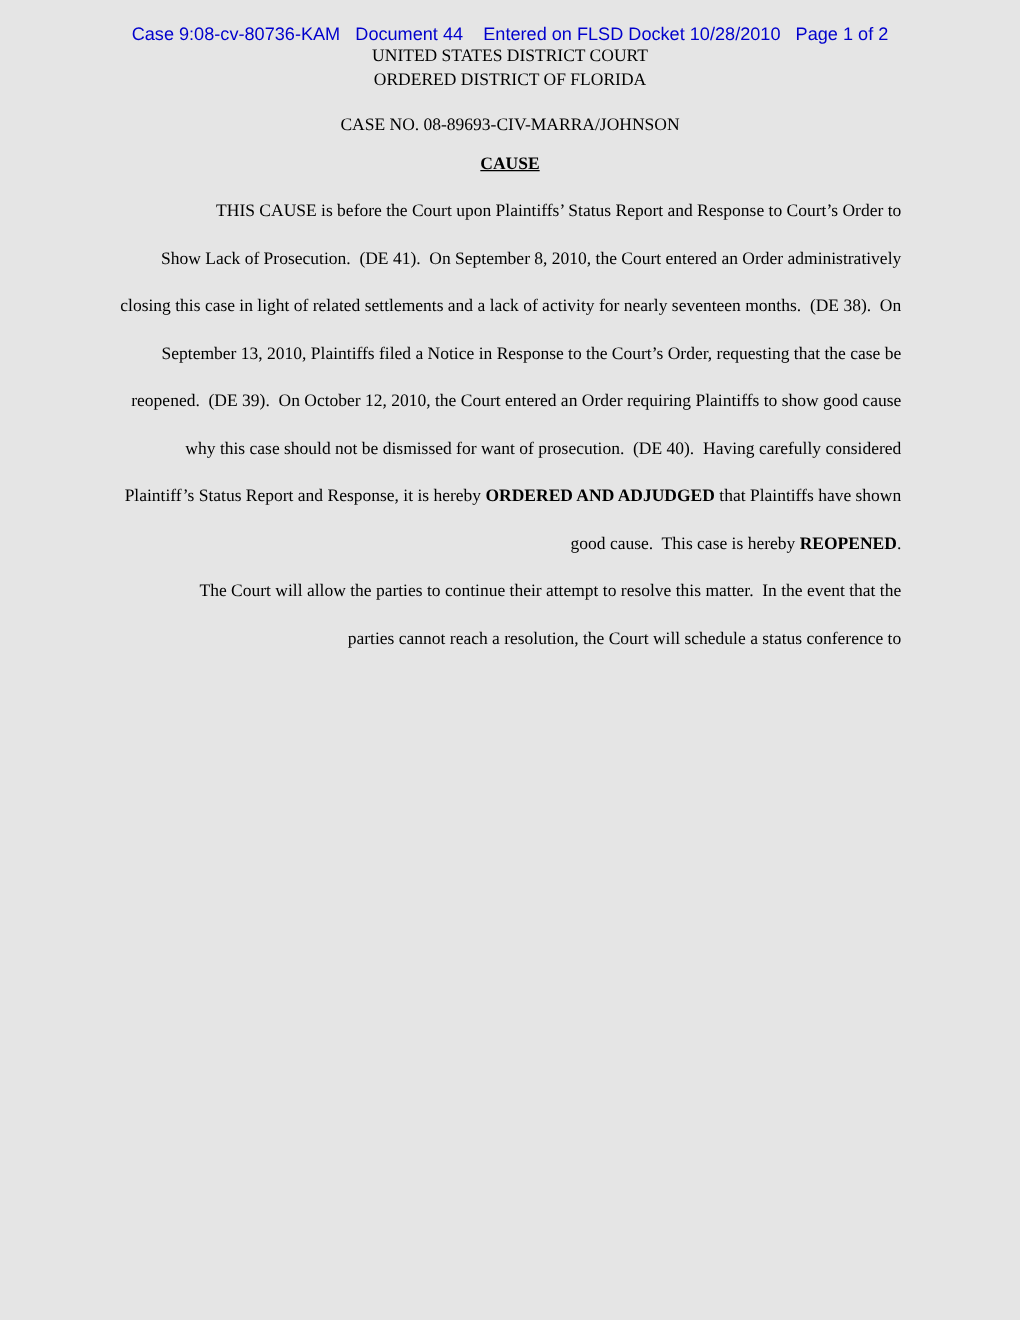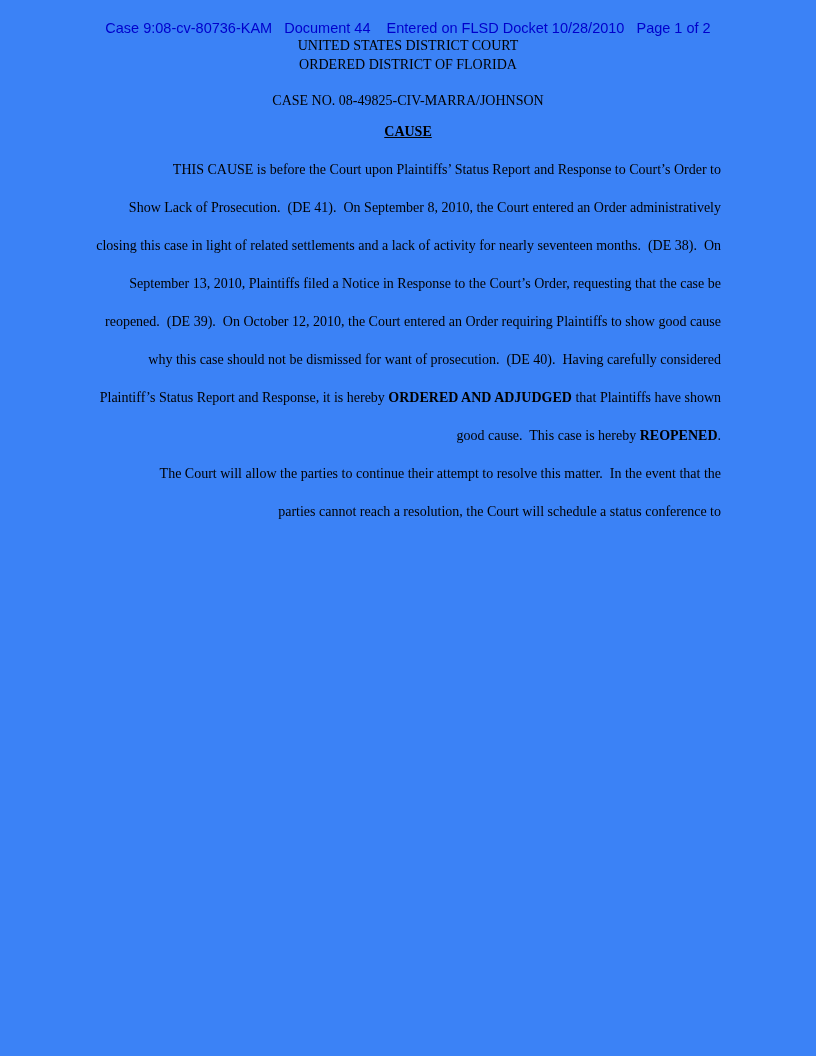--- a/index.html
+++ b/index.html
@@ -6,21 +6,21 @@
   html, body {
     margin: 0;
     padding: 0;
     background: #ffffff;
   }
   .page {
     position: relative;
     width: 816px;
     height: 1056px;
     margin: 0 auto;
-    background: #3b82f6;
+    background: #e5e5e5;
     color: #000000;
     font-family: "Liberation Serif", serif;
     font-size: 14px;
     overflow: hidden;
   }
   .stamp-header {
     padding-top: 20px;
     text-align: center;
     font-family: "Liberation Sans", sans-serif;
     font-size: 14.5px;
@@ -72,21 +72,21 @@
 
 <div class="page">
 
   <div class="stamp-header" style="color: rgb(0, 0, 204);">Case 9:08-cv-80736-KAM   Document 44    Entered on FLSD Docket 10/28/2010   Page 1 of 2</div>
 
   <div class="court-block">
     <div>UNITED STATES DISTRICT COURT</div>
     <div>ORDERED DISTRICT OF FLORIDA</div>
   </div>
 
-  <div class="case-number">CASE NO. 08-49825-CIV-MARRA/JOHNSON</div>
+  <div class="case-number">CASE NO. 08-89693-CIV-MARRA/JOHNSON</div>
 
 
   <div class="order-title-line">
     <span class="order-title">CAUSE</span>
   </div>
 
   <div class="body-text" id="paragraphs">
       <div class="para"><span>THIS CAUSE is before the Court upon Plaintiffs’ Status Report and Response to Court’s Order to Show Lack of Prosecution.  (DE 41).  On September 8, 2010, the Court entered an Order administratively closing this case in light of related settlements and a lack of activity for nearly seventeen months.  (DE 38).  On September 13, 2010, Plaintiffs filed a Notice in Response to the Court’s Order, requesting that the case be reopened.  (DE 39).  On October 12, 2010, the Court entered an Order requiring Plaintiffs to show good cause why this case should not be dismissed for want of prosecution.  (DE 40).  Having carefully considered Plaintiff’s Status Report and Response, it is hereby </span><span class="bold">ORDERED AND ADJUDGED</span><span> that Plaintiffs have shown good cause.  This case is hereby </span><span class="bold">REOPENED</span><span>.</span></div>
       <div class="para"><span>The Court will allow the parties to continue their attempt to resolve this matter.  In the event that the parties cannot reach a resolution, the Court will schedule a status conference to</span></div>
     </div>

